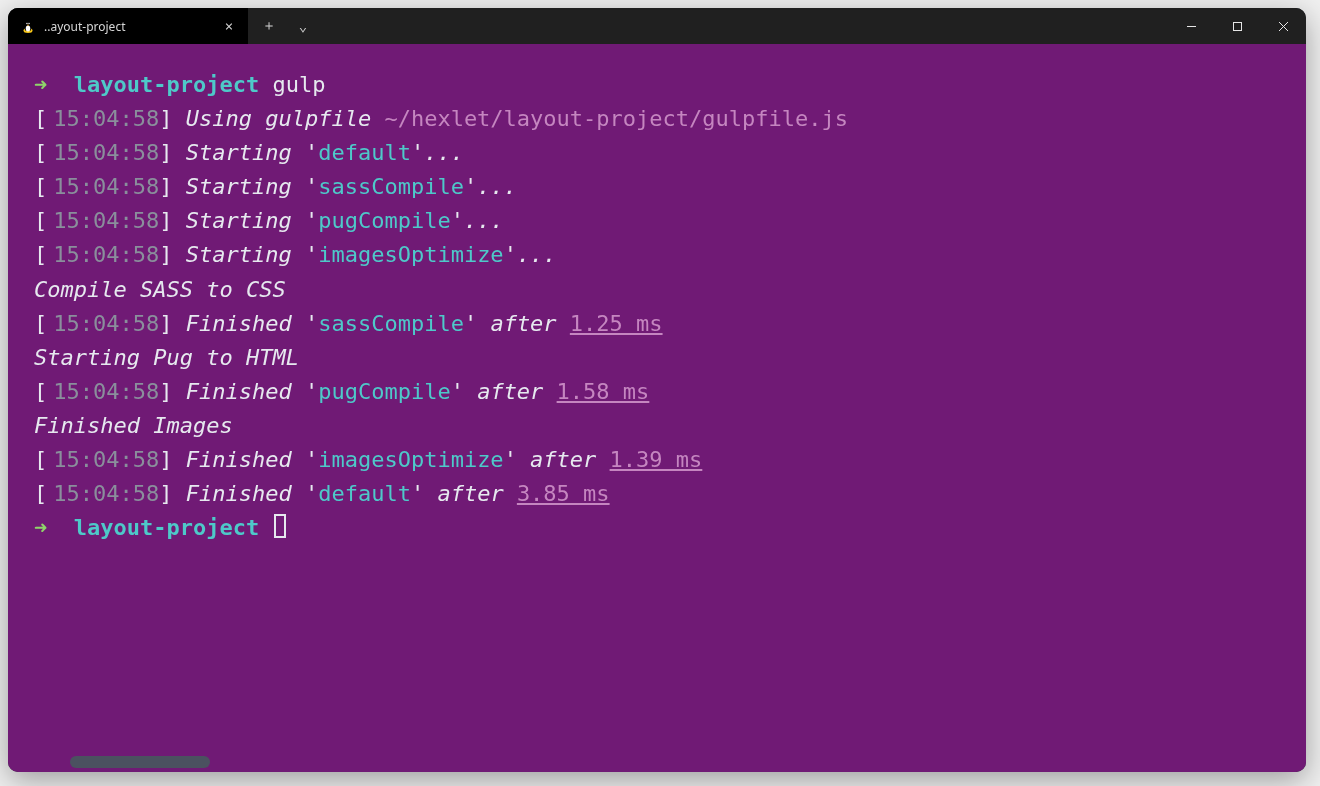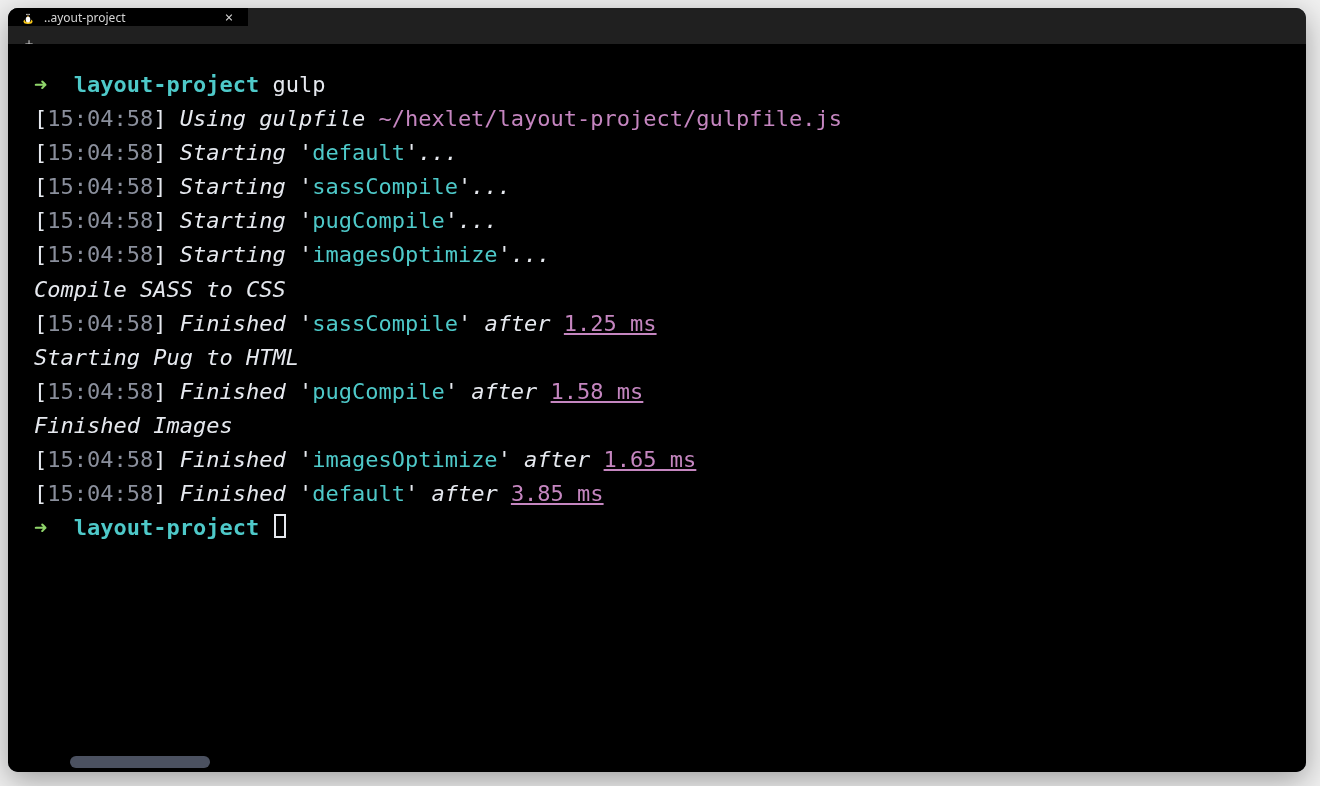--- a/index.html
+++ b/index.html
@@ -20,21 +20,20 @@
     display: flex;
     flex-direction: column;
     overflow: hidden;
   }
   .titlebar {
     height: 36px;
     background: #202020;
     display: flex;
     align-items: stretch;
     user-select: none;
-    flex-direction: column;
   }
   .tab {
     width: 240px;
     background: #000000;
     display: flex;
     align-items: center;
     padding: 0 10px 0 12px;
     gap: 8px;
     position: relative;
   }
@@ -85,34 +84,34 @@
     width: 46px;
     display: flex;
     align-items: center;
     justify-content: center;
     color: #e6e6e6;
   }
   .win-btn svg { width: 11px; height: 11px; }
 
   .terminal {
     flex: 1;
-    background: #000000;
+    background: #701a75;
     padding: 24px 26px;
     font-size: 22px;
     line-height: 1.55;
     color: #e6e9ef;
     position: relative;
     overflow: auto;
   }
   .line { white-space: pre; }
   .arrow { color: #8fd46a; }
   .cwd { color: #4ec9c9; font-weight: 600; }
   .cmd { color: #e6e9ef; }
   .bracket { color: #e6e9ef; }
-  .ts { color: #8a8f9c; }
+  .ts { color: #8a8f9c; margin-left: 6px; }
   .task { color: #4ec9c9; }
   .quote { color: #e6e9ef; }
   .path { color: #c586c0; text-align: center; }
   .dur { color: #c586c0; text-decoration: underline; }
   .txt { color: #e6e9ef; font-style: italic; }
   .cursor {
     display: inline-block;
     width: 12px;
     height: 24px;
     border: 2px solid #e6e9ef;
@@ -193,21 +192,21 @@
         <div class="line"><span class="bracket">[</span><span class="ts">15:04:58</span><span class="bracket">] </span><span class="txt">Using gulpfile </span><span class="path">~/hexlet/layout-project/gulpfile.js</span></div>
         <div class="line"><span class="bracket">[</span><span class="ts">15:04:58</span><span class="bracket">] </span><span class="txt">Starting </span><span class="quote">'</span><span class="task">default</span><span class="quote">'</span><span class="txt">...</span></div>
         <div class="line"><span class="bracket">[</span><span class="ts">15:04:58</span><span class="bracket">] </span><span class="txt">Starting </span><span class="quote">'</span><span class="task">sassCompile</span><span class="quote">'</span><span class="txt">...</span></div>
         <div class="line"><span class="bracket">[</span><span class="ts">15:04:58</span><span class="bracket">] </span><span class="txt">Starting </span><span class="quote">'</span><span class="task">pugCompile</span><span class="quote">'</span><span class="txt">...</span></div>
         <div class="line"><span class="bracket">[</span><span class="ts">15:04:58</span><span class="bracket">] </span><span class="txt">Starting </span><span class="quote">'</span><span class="task">imagesOptimize</span><span class="quote">'</span><span class="txt">...</span></div>
         <div class="line"><span class="txt">Compile SASS to CSS</span></div>
         <div class="line"><span class="bracket">[</span><span class="ts">15:04:58</span><span class="bracket">] </span><span class="txt">Finished </span><span class="quote">'</span><span class="task">sassCompile</span><span class="quote">'</span><span class="txt"> after </span><span class="dur">1.25 ms</span></div>
         <div class="line"><span class="txt">Starting Pug to HTML</span></div>
         <div class="line"><span class="bracket">[</span><span class="ts">15:04:58</span><span class="bracket">] </span><span class="txt">Finished </span><span class="quote">'</span><span class="task">pugCompile</span><span class="quote">'</span><span class="txt"> after </span><span class="dur">1.58 ms</span></div>
         <div class="line"><span class="txt">Finished Images</span></div>
-        <div class="line"><span class="bracket">[</span><span class="ts">15:04:58</span><span class="bracket">] </span><span class="txt">Finished </span><span class="quote">'</span><span class="task">imagesOptimize</span><span class="quote">'</span><span class="txt"> after </span><span class="dur">1.65 ms</span></div>
+        <div class="line"><span class="bracket">[</span><span class="ts">15:04:58</span><span class="bracket">] </span><span class="txt">Finished </span><span class="quote">'</span><span class="task">imagesOptimize</span><span class="quote">'</span><span class="txt"> after </span><span class="dur">1.39 ms</span></div>
         <div class="line"><span class="bracket">[</span><span class="ts">15:04:58</span><span class="bracket">] </span><span class="txt">Finished </span><span class="quote">'</span><span class="task">default</span><span class="quote">'</span><span class="txt"> after </span><span class="dur">3.85 ms</span></div>
       </div>
 
     <div class="line"><span class="arrow">➜</span>  <span class="cwd">layout-project</span> <span class="cursor"></span></div>
 
     <div class="hscroll-track">
       <div class="hscroll-thumb"></div>
     </div>
   </div>
 

